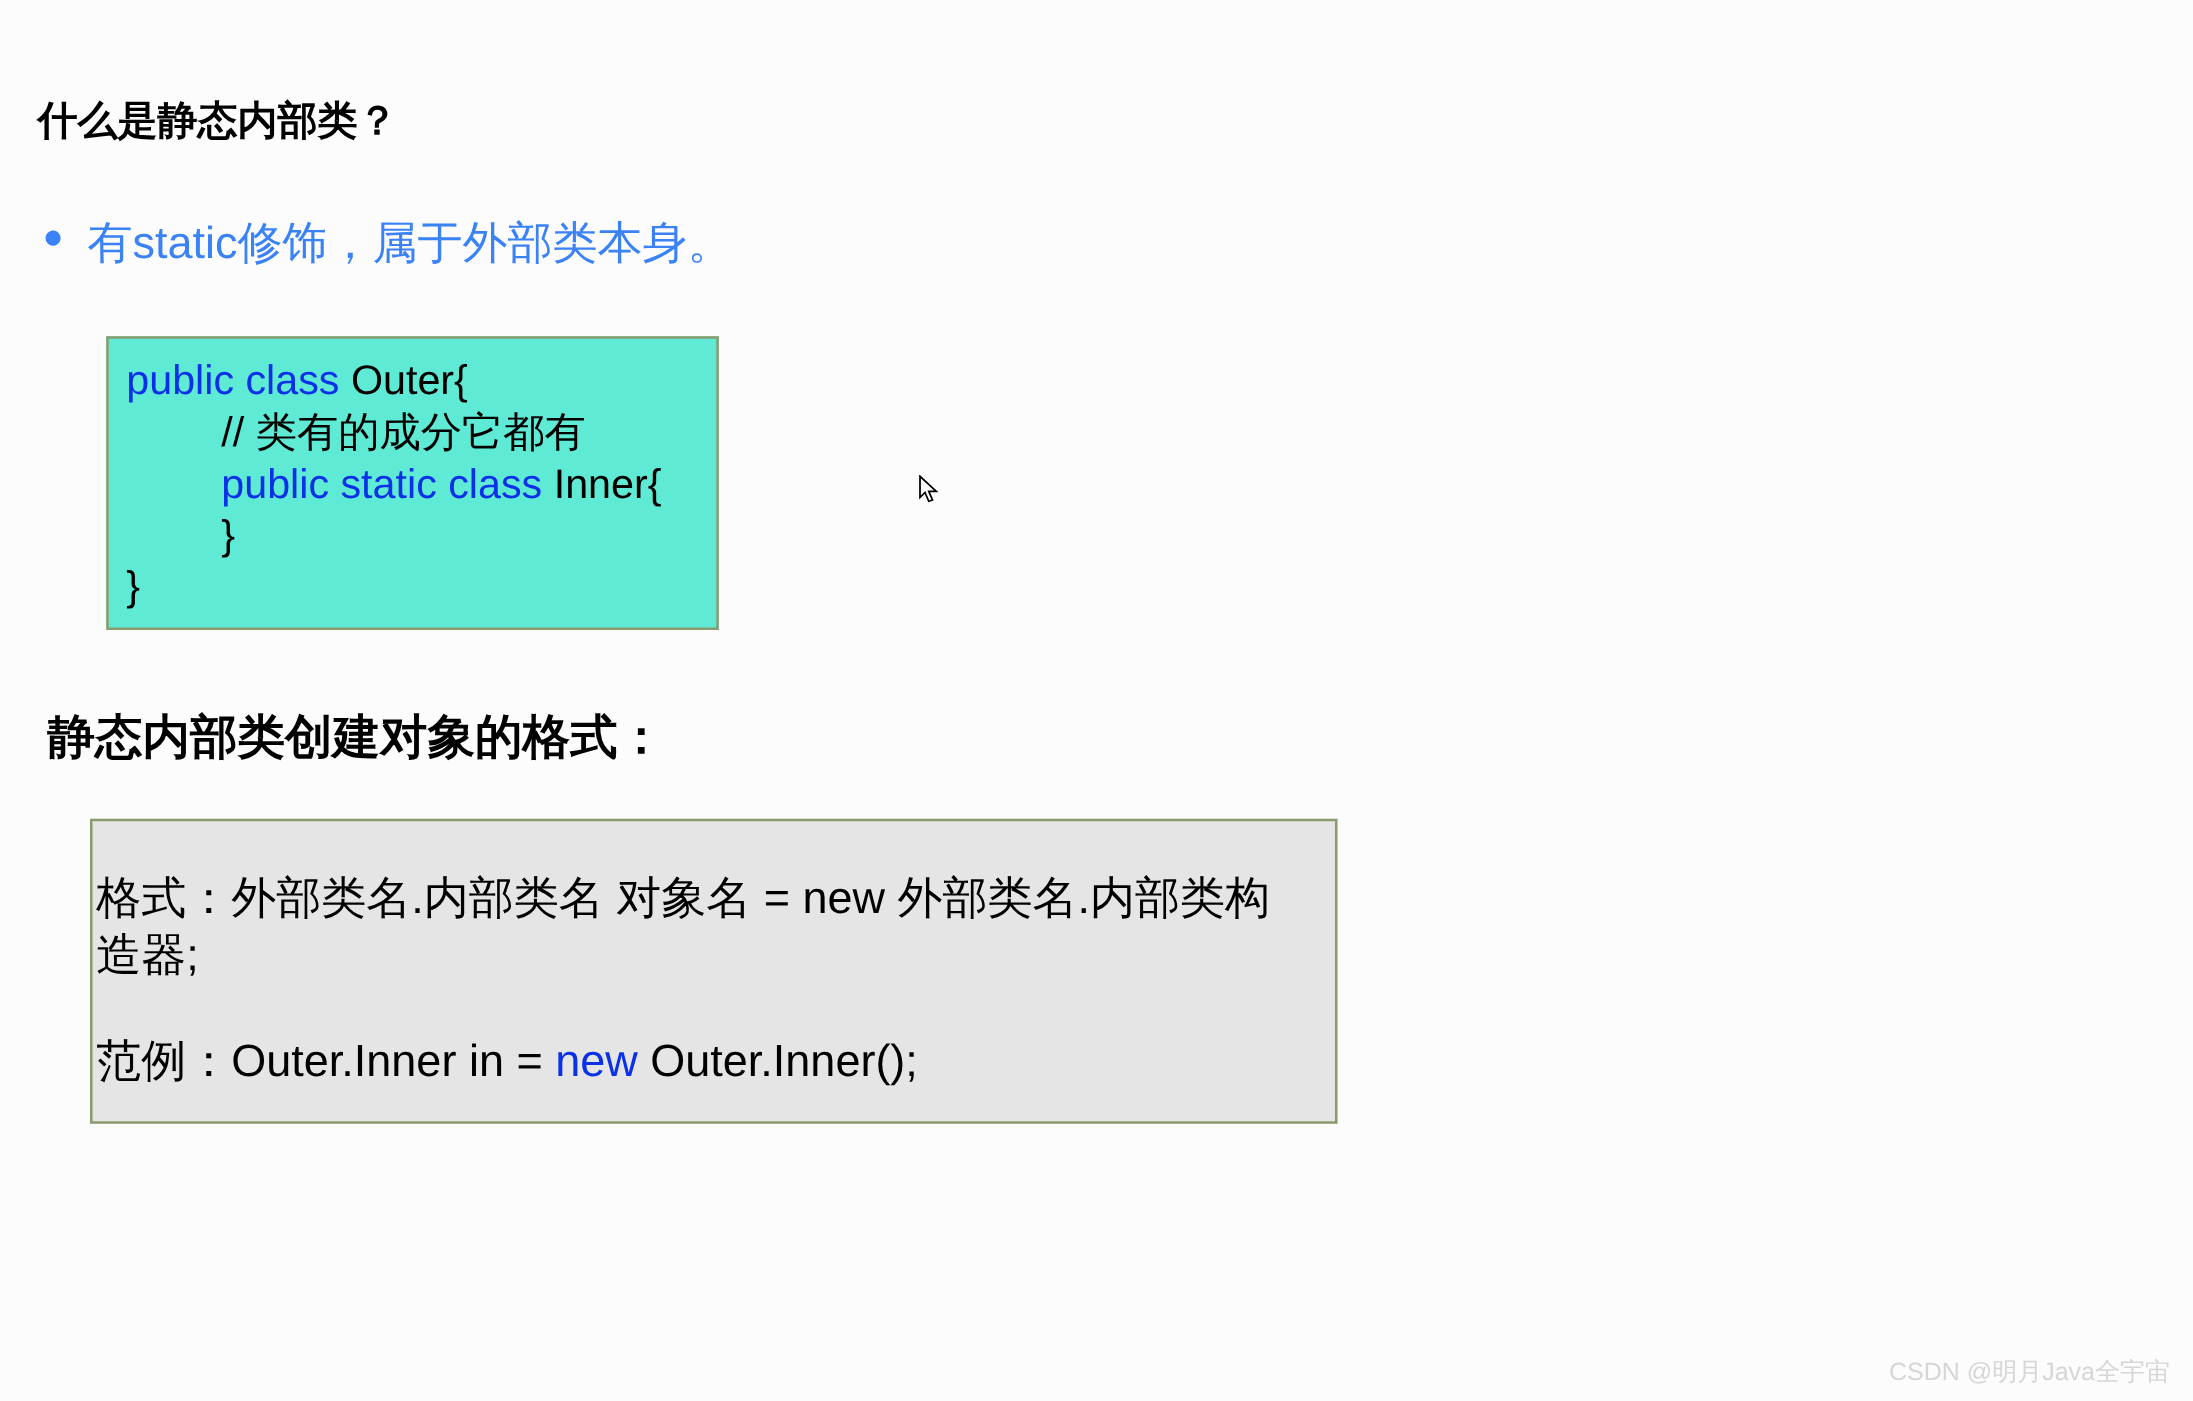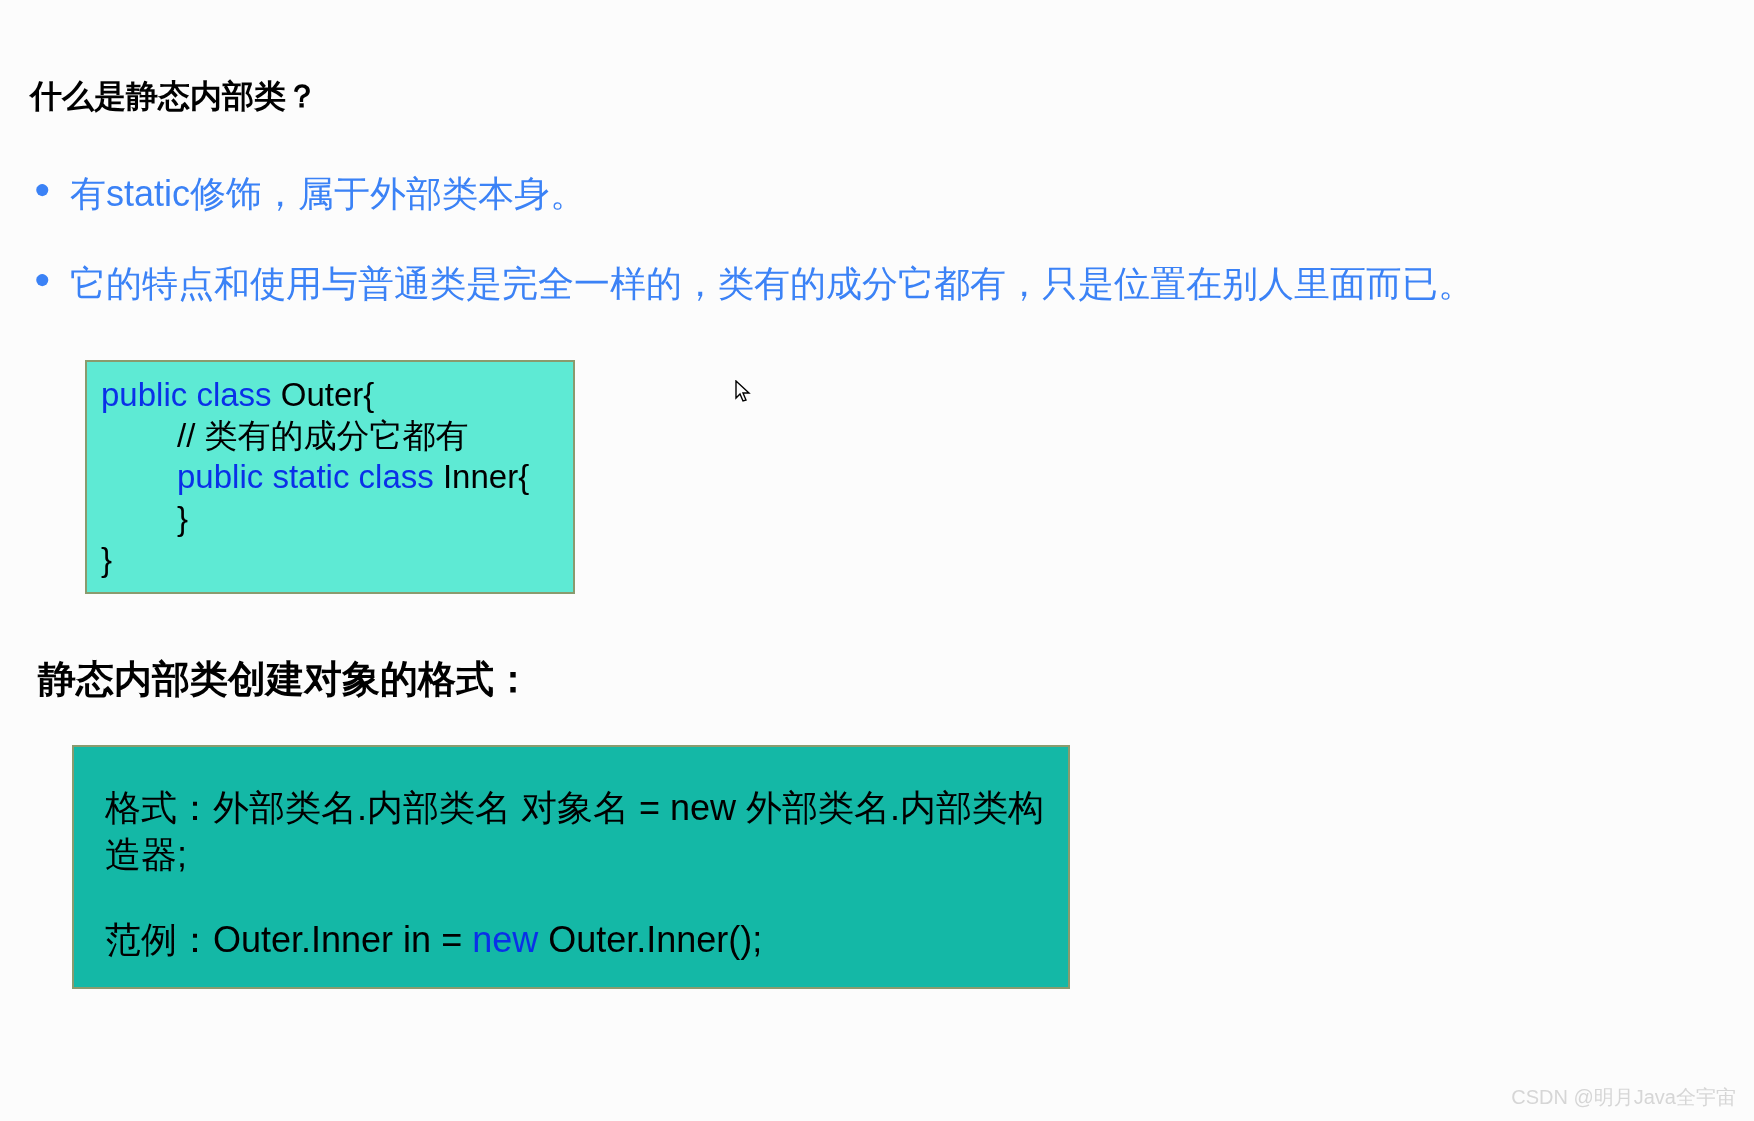--- a/index.html
+++ b/index.html
@@ -54,23 +54,23 @@
     .heading-2 {
       font-size: 38px;
       font-weight: bold;
       color: #000000;
       margin-bottom: 40px;
       margin-left: 8px;
     }
     .code-box-2 {
       margin-left: 42px;
       width: 998px;
-      background: #14b8a6;
+      background: #e5e5e5;
       border: 2px solid #8a9b6e;
-      padding: 38px 16px 22px 31px;
+      padding: 38px 16px 22px 3px;
       font-size: 36px;
       font-family: "Microsoft YaHei", Arial, sans-serif;
       line-height: 1.3;
     }
     .code-box-2 .kw { color: #0a30e8; }
     .code-box-2 .row { margin-bottom: 38px; }
     .code-box-2 .row:last-child { margin-bottom: 2px; }
     .watermark {
       position: absolute;
       right: 18px;
@@ -86,21 +86,20 @@
       pointer-events: none;
     }
   </style>
 </head>
 <body>
 
 <div class="heading">什么是静态内部类？</div>
 
 <ul class="bullet-list">
   <li class="bullet-item">有static修饰，属于外部类本身。</li>
-  <li class="bullet-item">它的特点和使用与普通类是完全一样的，类有的成分它都有，只是位置在别人里面而已。</li>
 </ul>
 
 <div class="code-box-1">
   <span class="kw">public class</span><span> Outer{</span><br>
   <span class="indent1">// 类有的成分它都有</span>
   <span class="indent1"><span class="kw">public static class</span><span> Inner{</span></span>
   <span class="indent1">}</span>
   <span>}</span>
 </div>
 

